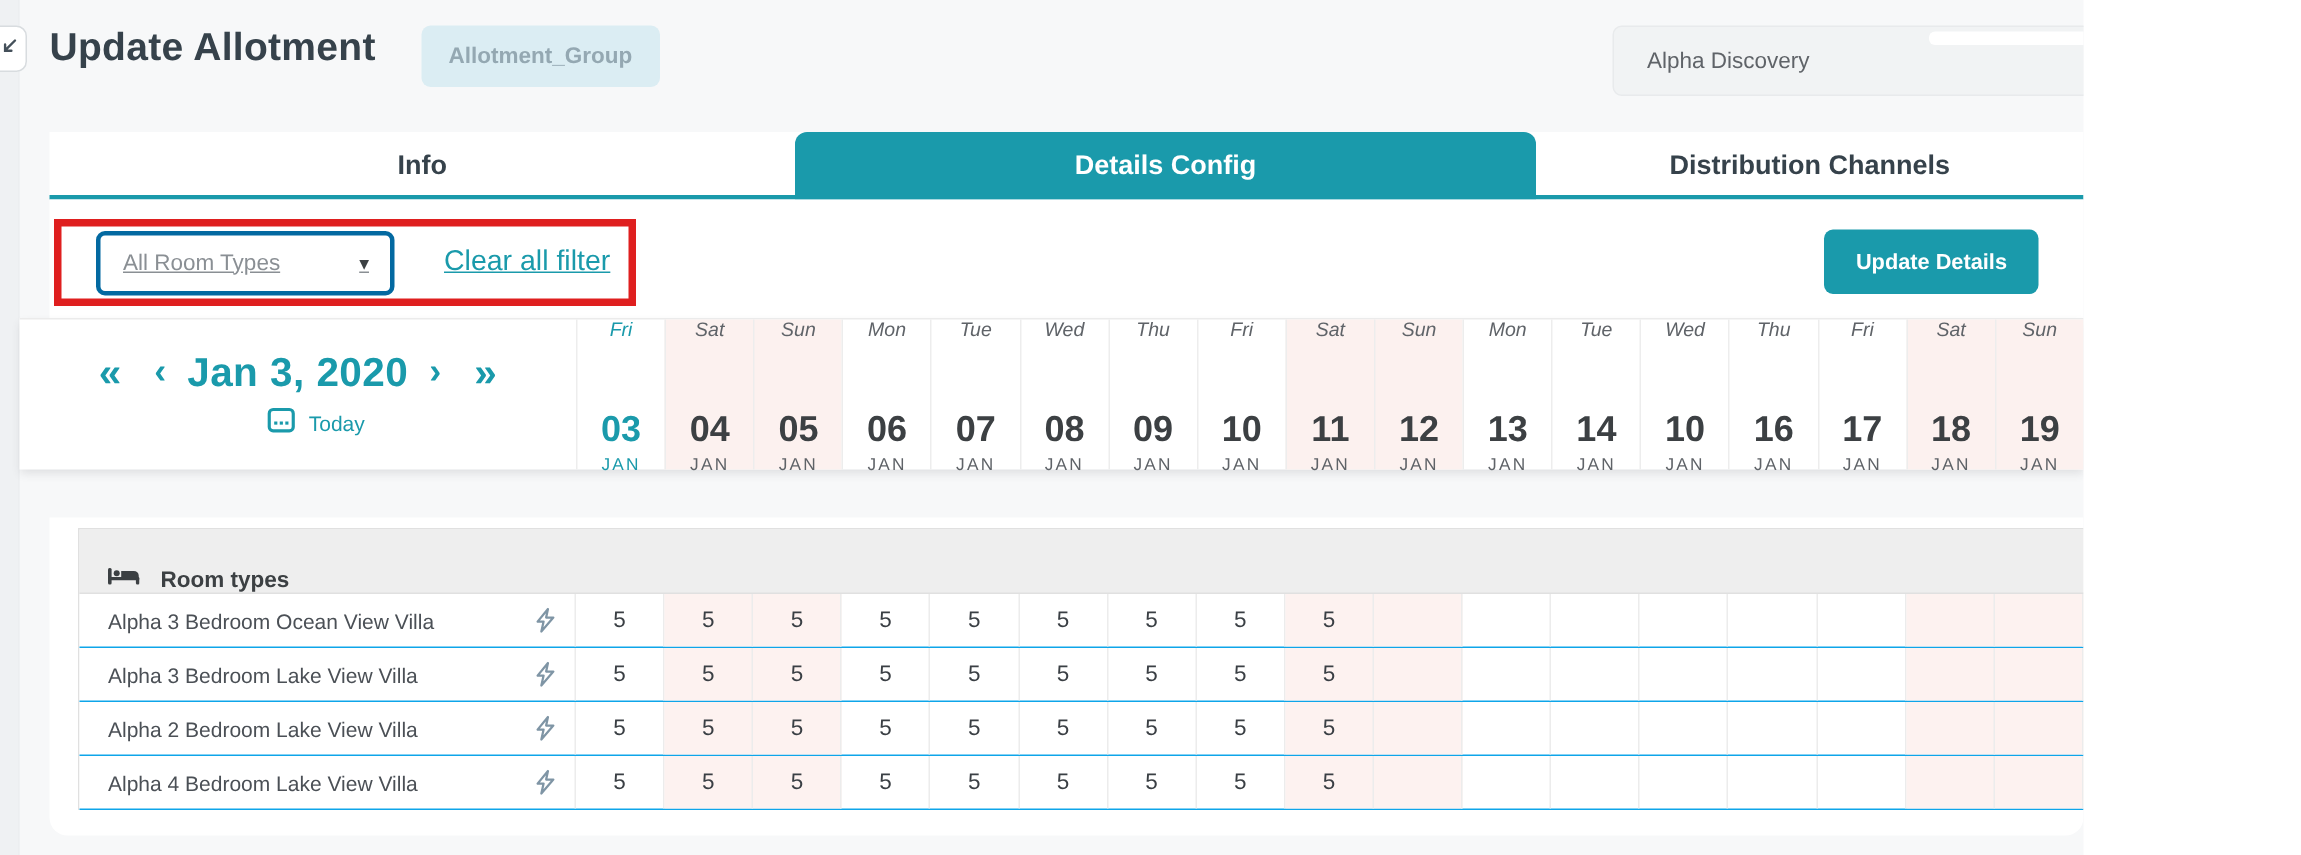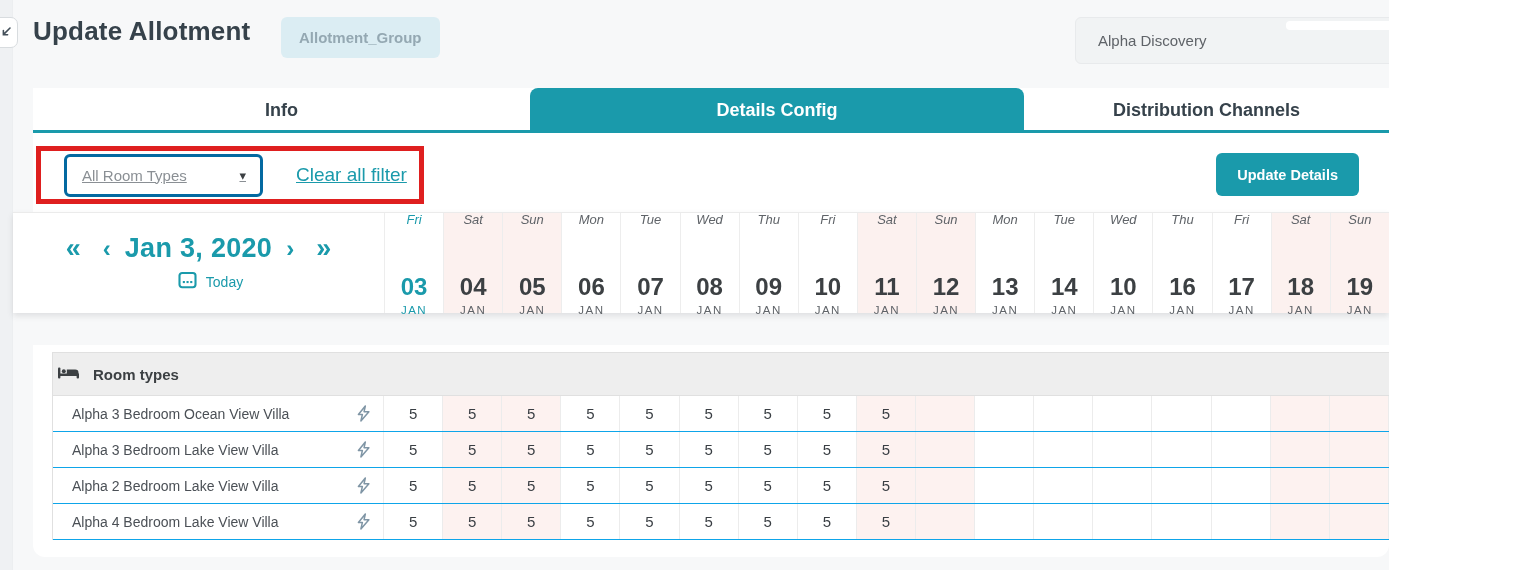--- a/index.html
+++ b/index.html
@@ -62,22 +62,22 @@
   .daycol.weekend { background:var(--weekend); }
   .daycol .dow { font-size:13px; color:#5f6368;font-style:italic; }
   .daycol .dnum { font-size:24px; font-weight:700; color:#3c4043; line-height:1.1;margin-top:44px; }
   .daycol .dmon { font-size:11.5px; color:#5f6368; letter-spacing:1.5px; }
   .daycol.today .dow, .daycol.today .dnum, .daycol.today .dmon { color:var(--accent); }
 
   
   .table-card { position:absolute; left:33px; right:0; top:345px; height:212px; background:#fff;
     border-radius:0 0 12px 12px; }
   .rtable { position:absolute; left:19px; right:0; top:7px; border-left:1px solid #e0e0e0; border-top:1px solid #e0e0e0; }
-  .thead { height:43px; background:#eeeeee; border-bottom:1px solid #e0e0e0; display:flex; align-items:center;
-    padding-left:5px; gap:14px; }
+  .thead { height:43px; background:#eeeeee; border-bottom:1px solid #e0e0e0; display:flex; align-items:flex-end;
+    padding-left:19px; gap:14px; }
   .thead .tlabel { font-size:15px; font-weight:600; color:#3c4043; }
   .trow { height:36px; display:flex; border-bottom:1px solid #0ea5e9; background:#fff; }
   .cell-name { width:291px; display:flex; align-items:center; padding-left:19px; font-size:14px; color:#4b5056; }
   .cell-bolt { width:40px; display:flex; align-items:center; justify-content:center; border-right:1px solid #ececec; cursor:pointer; }
   .cell-val { width:calc((100% - 331px) / 17); border-right:1px solid #ececec; display:flex; align-items:center;
     justify-content:center; font-size:15px; font-weight:500; color:#3a3f44; cursor:pointer; }
   .cell-val.weekend { background:#fdf2f0; }
 </style>
 </head>
 <body>

